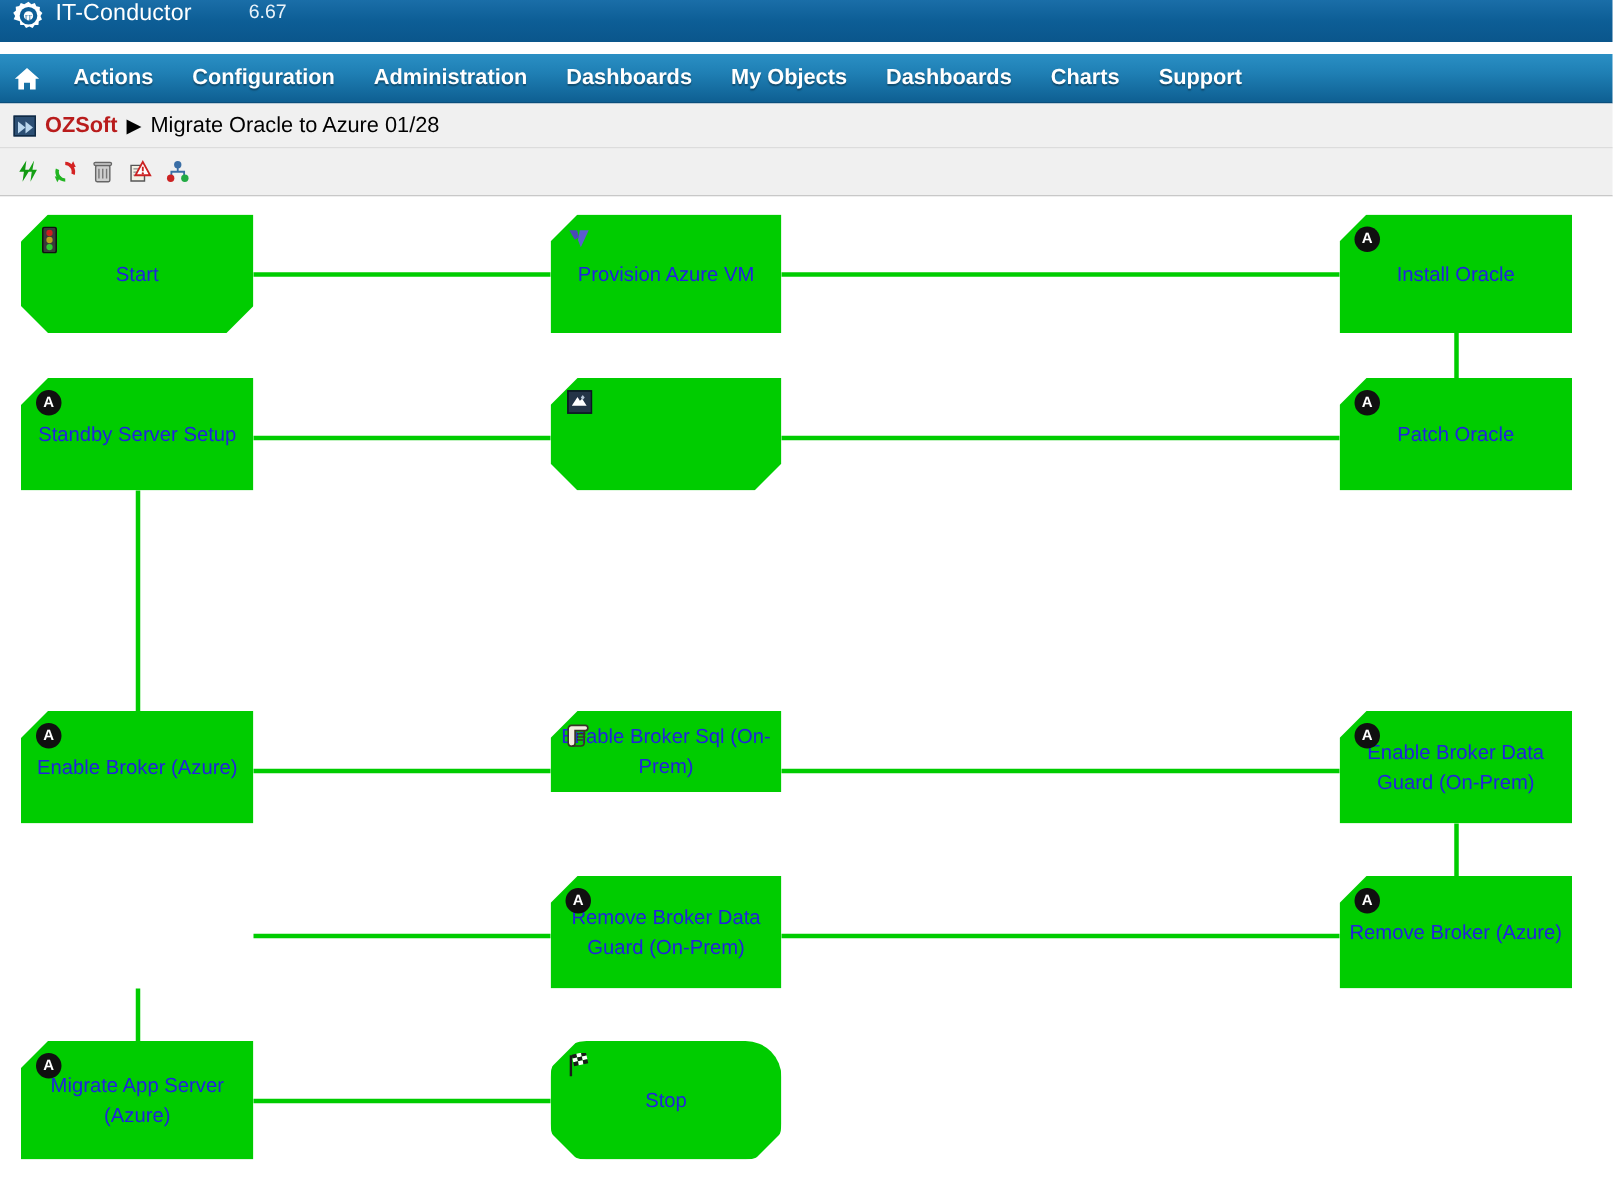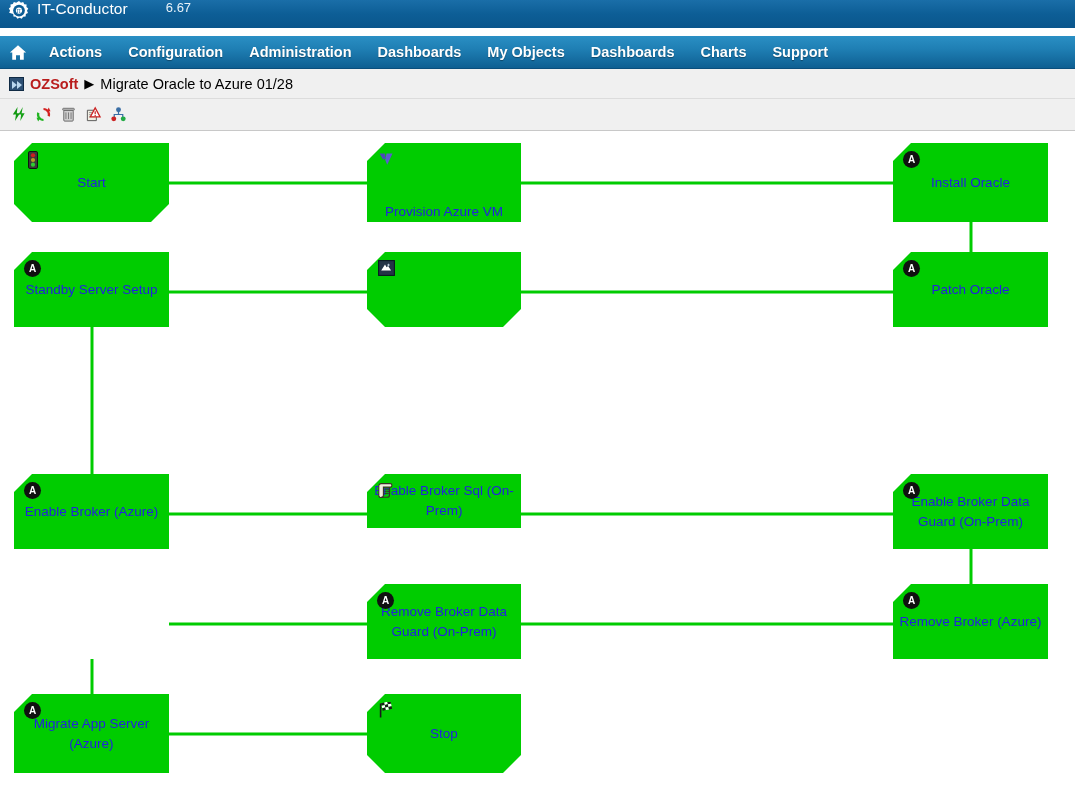--- a/index.html
+++ b/index.html
@@ -252,21 +252,21 @@
       <svg width="16" height="18" viewBox="0 0 14 18">
         <rect x="2.5" y="0.5" width="9" height="17" rx="1.4" fill="#3a3a3a" stroke="#111" stroke-width="1"></rect>
         <circle cx="7" cy="4.3" r="2.1" fill="#cc2020"></circle>
         <circle cx="7" cy="9" r="2.1" fill="#b8a020"></circle>
         <circle cx="7" cy="13.7" r="2.1" fill="#30cc30"></circle>
       </svg>
     </span>
     <span class="node-label">Start</span>
   </div>
 
-  <div class="node" style="left:367px; top:12px; width:154px; height:79px;align-items:flex-end;">
+  <div class="node" style="left:367px; top:12px; width:154px; height:79px;">
     <span class="node-icon">
       <svg width="16" height="16" viewBox="0 0 16 16">
         <path d="M1.5 2.5h5.2L8 7.2 5.2 8.8z" fill="#4a4ab8"></path>
         <path d="M8.6 2.5h5.9L9.2 13.8 7.3 9z" fill="#5b5bd0"></path>
       </svg>
     </span>
     <span class="node-label">Provision Azure VM</span>
   </div>
 
   <div class="node" style="left:893px; top:12px; width:155px; height:79px;">
@@ -340,21 +340,21 @@
     <span class="node-label">Remove Broker (Azure)</span>
   </div>
 
   <div class="node" style="left:14px; top:563px; width:155px; height:79px;">
     <span class="node-icon">
       <span class="ic-a">A</span>
     </span>
     <span class="node-label">Migrate App Server (Azure)</span>
   </div>
 
-  <div class="node chamfer-bottom" style="left:367px; top:563px; width:154px; height:79px;">
+  <div class="node chamfer-bottom" style="left:367px; top:563px; width:154px; height:79px;border-radius:24px;">
     <span class="node-icon">
       <svg width="18" height="17" viewBox="0 0 18 17">
         <path d="M3.6 1.5v14" stroke="#1a1a1a" stroke-width="1.6"></path>
         <g transform="rotate(-12 4 2)">
           <rect x="4.3" y="1.2" width="3.2" height="2.6" fill="#1a1a1a"></rect>
           <rect x="7.5" y="1.2" width="3.2" height="2.6" fill="#ffffff"></rect>
           <rect x="10.7" y="1.2" width="3.2" height="2.6" fill="#1a1a1a"></rect>
           <rect x="4.3" y="3.8" width="3.2" height="2.6" fill="#ffffff"></rect>
           <rect x="7.5" y="3.8" width="3.2" height="2.6" fill="#1a1a1a"></rect>
           <rect x="10.7" y="3.8" width="3.2" height="2.6" fill="#ffffff"></rect>

